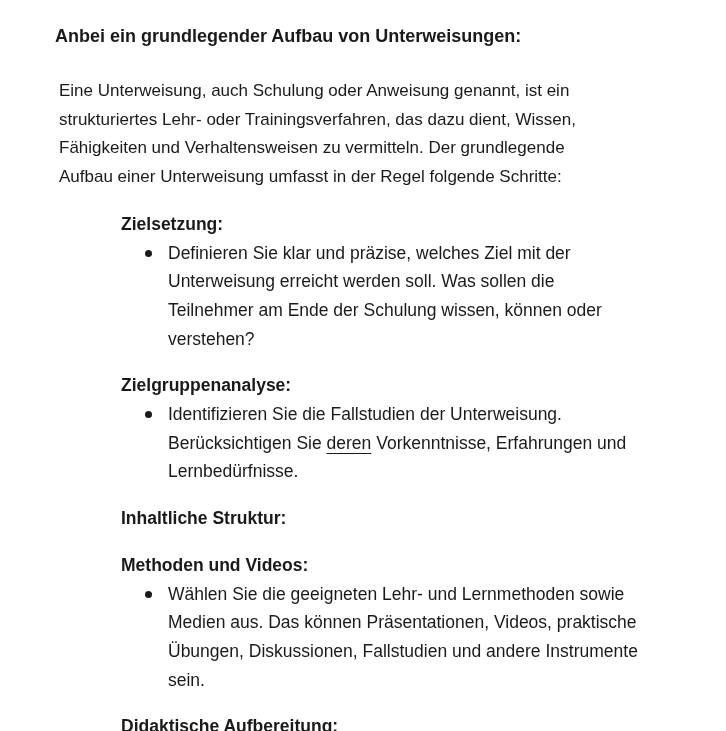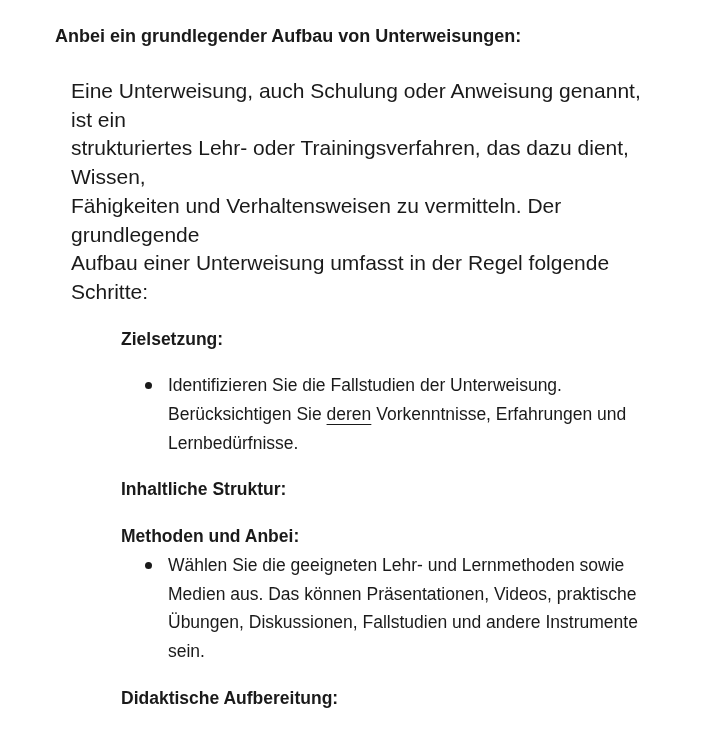--- a/index.html
+++ b/index.html
@@ -18,23 +18,23 @@
     padding: 22px 50px 4px 55px;
   }
   .doc-heading {
     font-size: 18px;
     line-height: 29px;
     font-weight: bold;
     margin: 0 0 26px 0;
     white-space: pre-line;
   }
   .intro {
-    font-size: 21px;
+    font-size: 17px;
     line-height: 28.7px;
-    margin: 16px;
+    margin: 4px;
     white-space: pre-line;
   }
   .section { margin: 18px; }
   .section-title {
     font-size: 17.5px;
     line-height: 28.7px;
     font-weight: bold;
     padding-left: 48px;
     white-space: pre-line;
   }
@@ -73,37 +73,45 @@
 
   <p class="intro">Eine Unterweisung, auch Schulung oder Anweisung genannt, ist ein
 strukturiertes Lehr- oder Trainingsverfahren, das dazu dient, Wissen,
 Fähigkeiten und Verhaltensweisen zu vermitteln. Der grundlegende
 Aufbau einer Unterweisung umfasst in der Regel folgende Schritte:</p>
 
   <div>
 
     <div class="section">
       <div class="section-title">Zielsetzung:</div>
+      <div class="bullet-item">
+        <span class="bullet-dot"></span>
+        <span class="bullet-text">Definieren Sie klar und präzise, welches Ziel mit der
+Unterweisung erreicht werden soll. Was sollen die
+Teilnehmer am Ende der Schulung wissen, können oder
+verstehen?</span>
+      </div>
     </div>
 
     <div class="section">
+      <div class="section-title">Zielgruppenanalyse:</div>
       <div class="bullet-item">
         <span class="bullet-dot"></span>
         <span class="bullet-text"><span>Identifizieren Sie die Fallstudien der Unterweisung.
 Berücksichtigen Sie </span><span class="grammar-flag">deren</span><span> Vorkenntnisse, Erfahrungen und
 Lernbedürfnisse.</span></span>
       </div>
     </div>
 
     <div class="section">
       <div class="section-title">Inhaltliche Struktur:</div>
     </div>
 
     <div class="section">
-      <div class="section-title">Methoden und Anbei:</div>
+      <div class="section-title">Methoden und Videos:</div>
       <div class="bullet-item">
         <span class="bullet-dot"></span>
         <span class="bullet-text">Wählen Sie die geeigneten Lehr- und Lernmethoden sowie
 Medien aus. Das können Präsentationen, Videos, praktische
 Übungen, Diskussionen, Fallstudien und andere Instrumente
 sein.</span>
       </div>
     </div>
 
     <div class="section">

